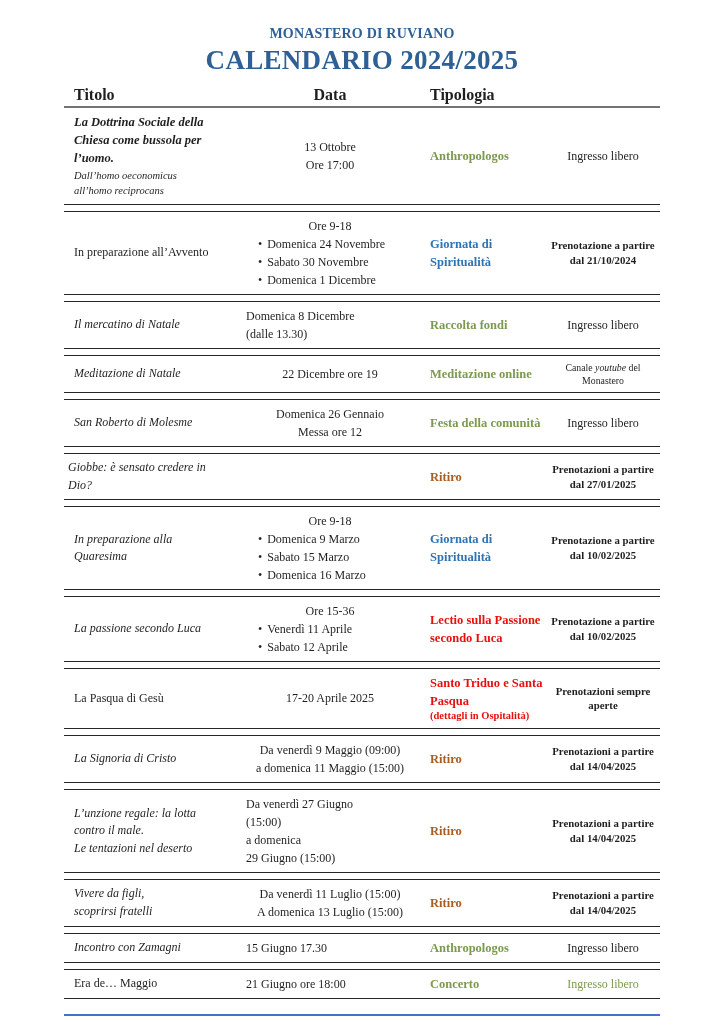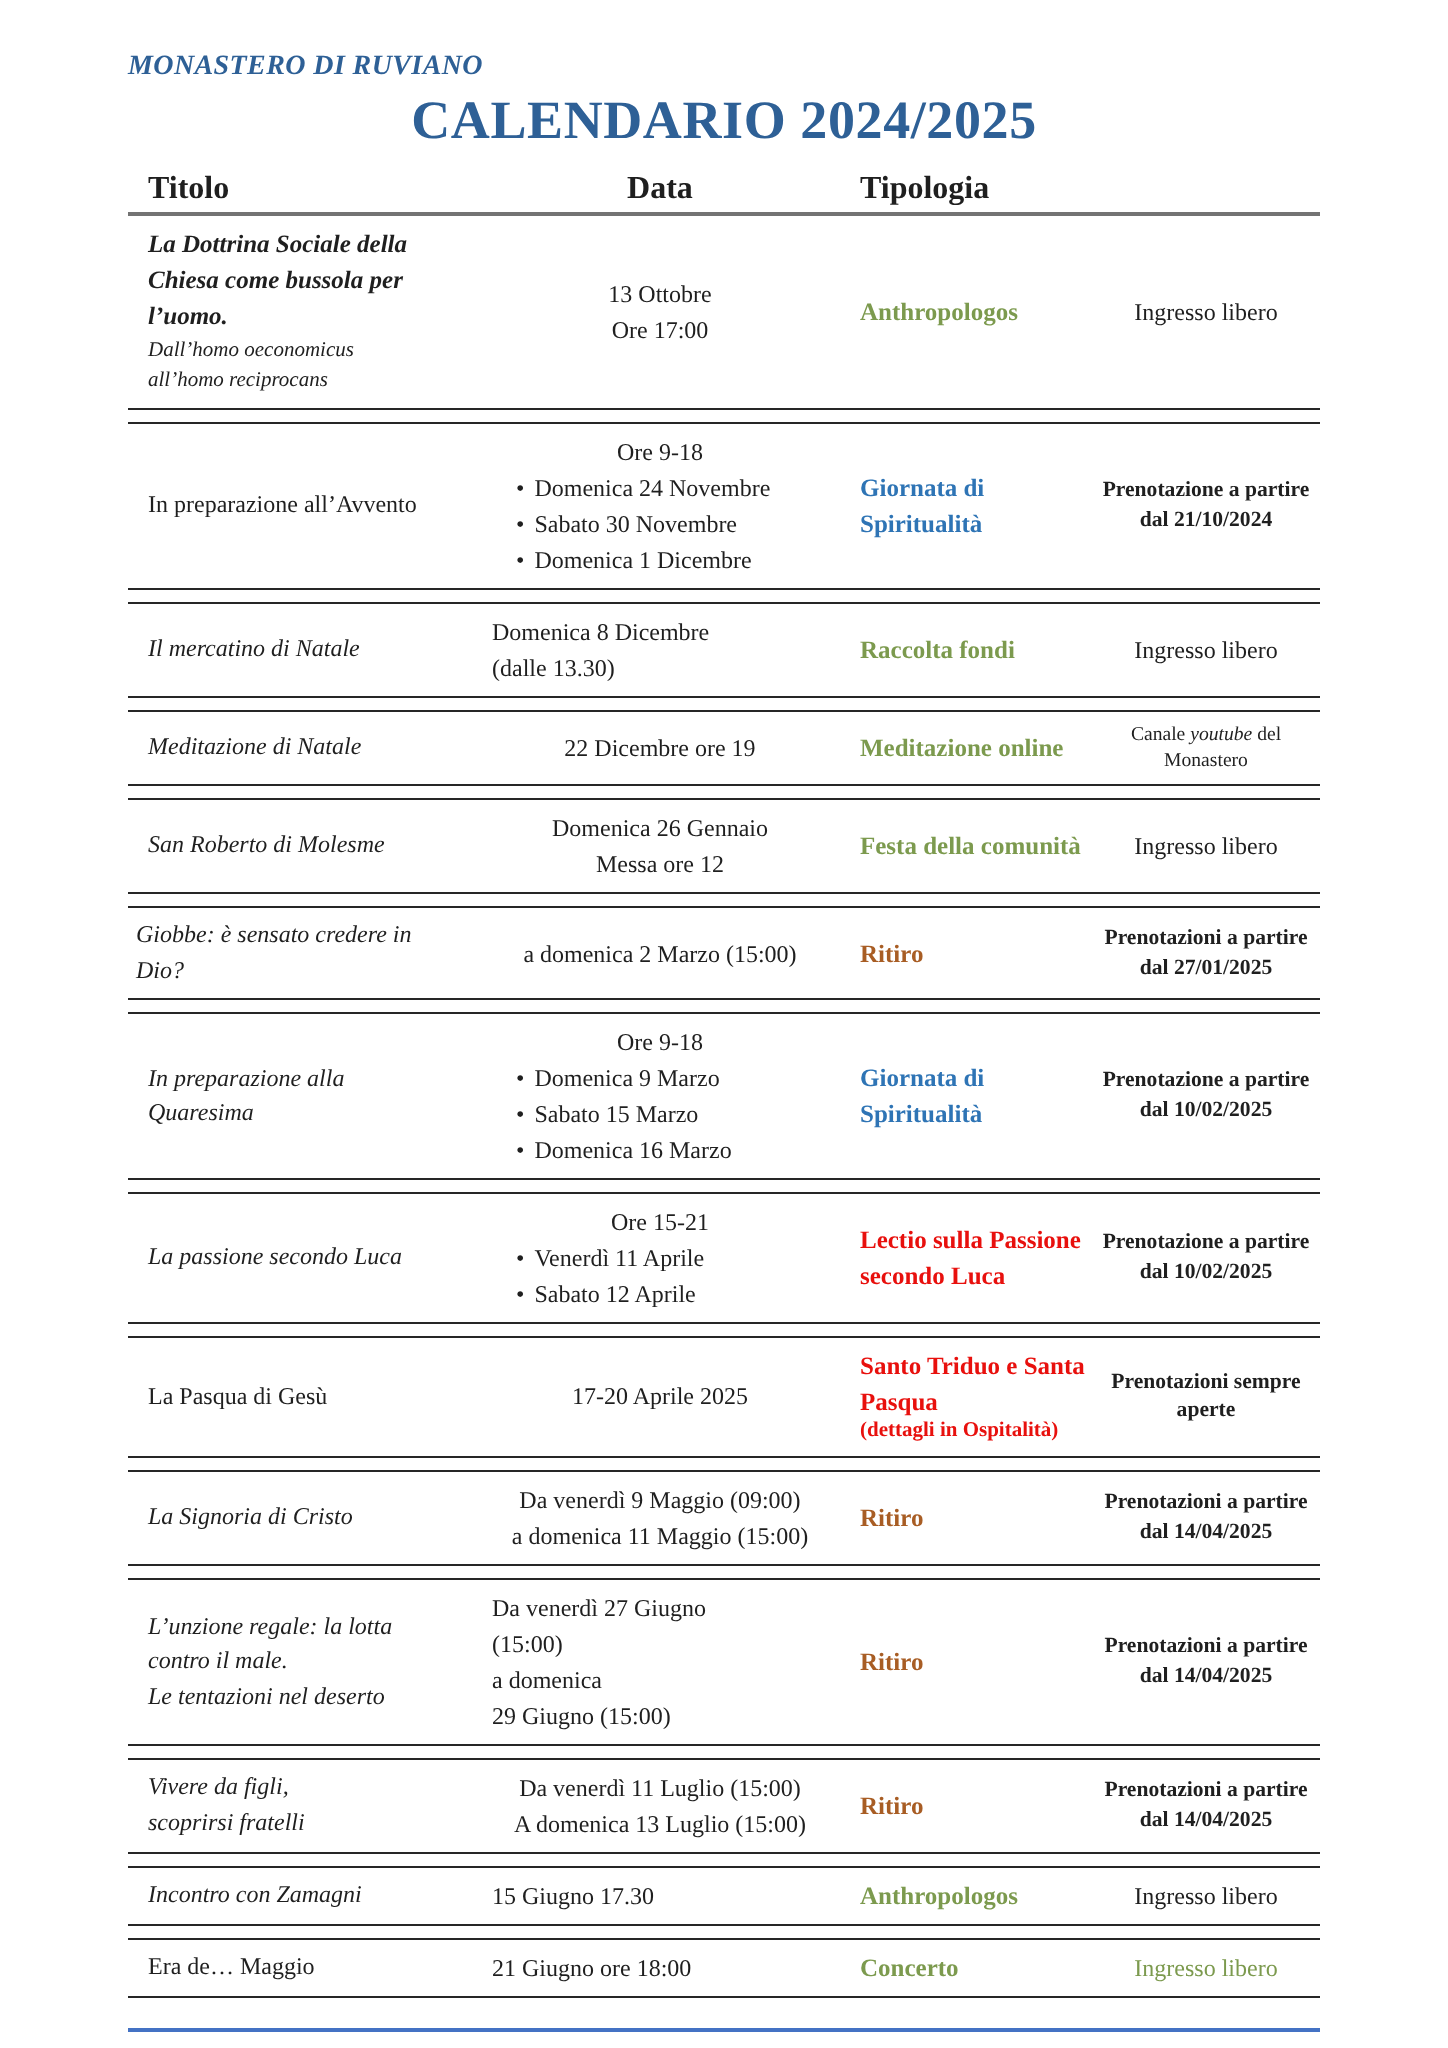--- a/index.html
+++ b/index.html
@@ -6,21 +6,22 @@
   .page{
     position:relative;
     width:724px;height:1024px;
     box-sizing:border-box;
     padding:26px 64px 0 64px;
     font-family:"Liberation Serif", serif;
     color:#1f1f1f;
     overflow:hidden;
   }
   .doc-subtitle{
-    font-size:14px;font-weight:bold;font-style:italic;
+    text-align:center;
+    font-size:14px;font-weight:bold;
     color:var(--c-heading);
     letter-spacing:.2px;
   }
   .doc-title{
     text-align:center;
     font-size:27px;font-weight:bold;
     color:var(--c-heading);
     margin-top:3px;
     letter-spacing:.3px;
   }
@@ -156,21 +157,20 @@
         <div class="cell c-tipo">
           <div class="tl-green">Festa della comunità</div>
         </div>
         <div class="cell c-note"><span>Ingresso libero</span></div>
       </div>
       <div class="grid row">
         <div class="cell c-title center">
           <div class="t-italic">Giobbe: è sensato credere in Dio?</div>
         </div>
         <div class="cell c-data">
-          <span class="d-line">a domenica 2 Marzo (15:00)</span>
         </div>
         <div class="cell c-tipo">
           <div class="tl-brown">Ritiro</div>
         </div>
         <div class="cell c-note n-bold"><span>Prenotazioni a partire dal 27/01/2025</span></div>
       </div>
       <div class="grid row">
         <div class="cell c-title">
           <div class="t-italic">In preparazione alla Quaresima</div>
         </div>
@@ -183,21 +183,21 @@
         <div class="cell c-tipo">
           <div class="tl-blue">Giornata di Spiritualità</div>
         </div>
         <div class="cell c-note n-bold"><span>Prenotazione a partire dal 10/02/2025</span></div>
       </div>
       <div class="grid row">
         <div class="cell c-title">
           <div class="t-italic">La passione secondo Luca</div>
         </div>
         <div class="cell c-data">
-          <span class="d-line d-center">Ore 15-21</span>
+          <span class="d-line d-center">Ore 15-36</span>
           <span class="d-bullet">Venerdì 11 Aprile</span>
           <span class="d-bullet">Sabato 12 Aprile</span>
         </div>
         <div class="cell c-tipo">
           <div class="tl-red">Lectio sulla Passione secondo Luca</div>
         </div>
         <div class="cell c-note n-bold"><span>Prenotazione a partire dal 10/02/2025</span></div>
       </div>
       <div class="grid row">
         <div class="cell c-title">

